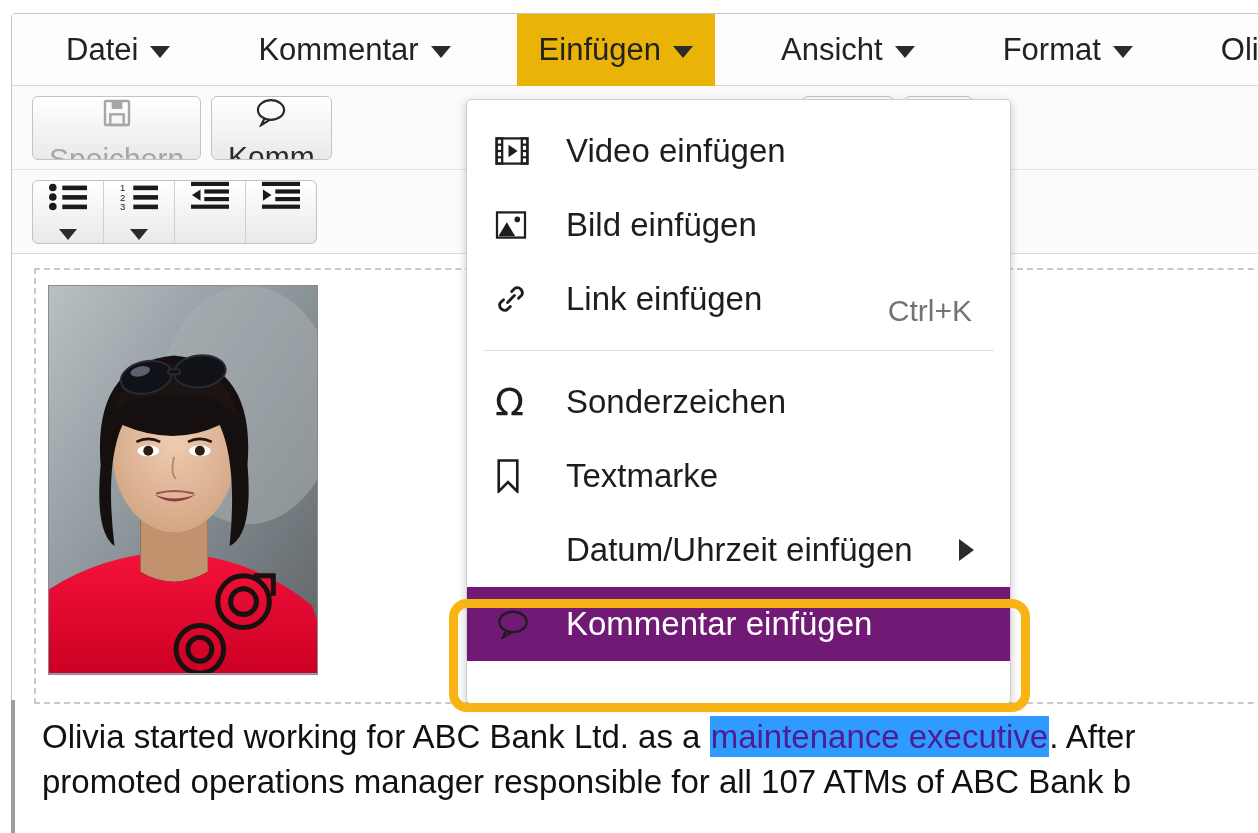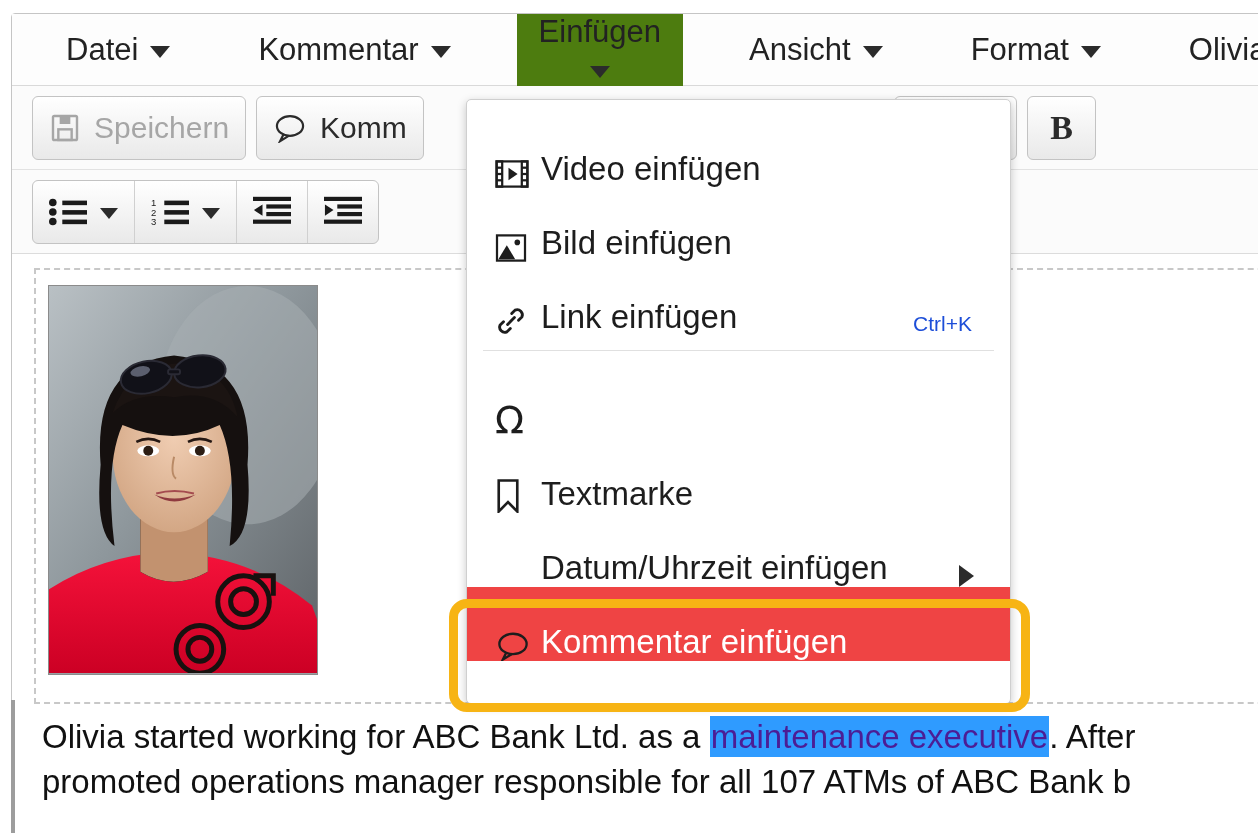--- a/index.html
+++ b/index.html
@@ -30,21 +30,21 @@
     display: flex; align-items: flex-start;
     padding-left: 32px;
     gap: 44px;
   }
   .menu-item {
     display: flex; align-items: center; gap: 12px;
     height: 72px; padding: 0 22px;
     font-size: 31px; color: #222; white-space: nowrap;
     cursor: default;
   }
-  .menu-item.active { background: #4d7c0f; flex-direction: column; }
+  .menu-item.active { background: #eab308; }
   .caret-down {
     width: 0; height: 0;
     border-left: 10px solid transparent;
     border-right: 10px solid transparent;
     border-top: 12px solid #2b2b2b;
     margin-top: 4px;
   }
 
   
   .toolbar {
@@ -63,20 +63,21 @@
     border-radius: 6px;
     background: linear-gradient(#ffffff, #e9e9e9);
     height: 64px; margin-left: 10px;
     overflow: hidden;
   }
   .tb-btn {
     display: flex; align-items: center; gap: 13px;
     padding: 0 16px; font-size: 30px; color: #2b2b2b;
     white-space: nowrap; cursor: default;
     border-right: 1px solid #d0d0d0;
+    flex-direction: column;
   }
   .tb-btn:last-child { border-right: none; }
   .tb-btn.disabled { color: #a6a6a6; }
   .tb-btn.bold { font-weight: bold; font-size: 34px; font-family: "Liberation Serif", serif; padding: 0 22px; }
   .tb-caret {
     width: 0; height: 0;
     border-left: 9px solid transparent;
     border-right: 9px solid transparent;
     border-top: 11px solid #2b2b2b;
     margin-top: 3px;
@@ -117,33 +118,34 @@
     position: absolute; left: 466px; top: 99px;
     width: 545px; height: 605px;
     background: #ffffff;
     border: 1px solid #cfcfcf;
     border-radius: 5px;
     box-shadow: 0 3px 10px rgba(0,0,0,0.22);
     padding: 14px 0;
     z-index: 50;
   }
   .pop-item {
-    display: flex; align-items: flex-end;
+    display: flex; align-items: center;
     height: 74px; padding: 0 22px 0 28px;
     font-size: 33px; color: #1d1d1d;
     cursor: default;
+    gap: 25px;
   }
   .pop-icon {
     width: 46px; min-width: 46px; display: flex;
     align-items: center; justify-content: flex-start;
   }
   .pop-label { flex: 1 1 auto; white-space: nowrap; }
-  .pop-shortcut { font-size: 21px; color: #1d4ed8; padding-right: 16px; margin-top: 24px; }
+  .pop-shortcut { font-size: 30px; color: #737373; padding-right: 16px; margin-top: 24px; }
   .pop-sep { height: 1px; background: #e0e0e0; margin: 14px 16px; }
-  .pop-item.selected { background: #ef4444; color: #ffffff; }
+  .pop-item.selected { background: #701a75; color: #ffffff; }
   .submenu-arrow {
     width: 0; height: 0;
     border-top: 11px solid transparent;
     border-bottom: 11px solid transparent;
     border-left: 15px solid #2b2b2b;
     margin-right: 14px;
   }
   .omega { font-size: 38px; line-height: 1; font-family: "DejaVu Sans", sans-serif; }
 
   
@@ -396,20 +398,21 @@
         </svg>
       </span>
       <span class="pop-label">Link einfügen</span>
       <span class="pop-shortcut">Ctrl+K</span>
     </div>
 
     <div class="pop-sep"></div>
 
     <div class="pop-item">
       <span class="pop-icon omega">Ω</span>
+      <span class="pop-label">Sonderzeichen</span>
     </div>
 
     <div class="pop-item">
       <span class="pop-icon">
         <svg class="icon-svg" width="26" height="34" viewBox="0 0 16 22" fill="none" stroke="#1d1d1d" stroke-width="1.7">
           <path d="M2 1 L14 1 L14 21 L8 15 L2 21 Z"></path>
         </svg>
       </span>
       <span class="pop-label">Textmarke</span>
     </div>

